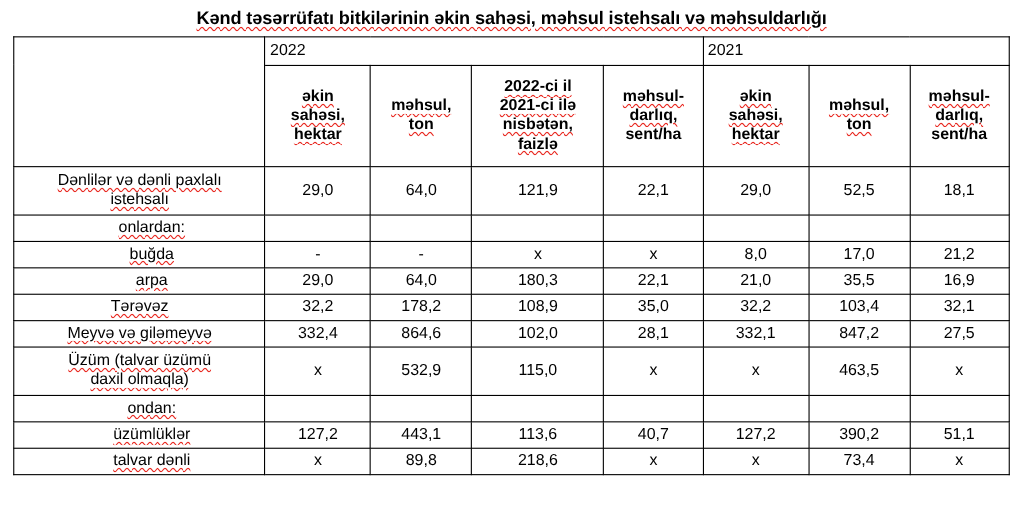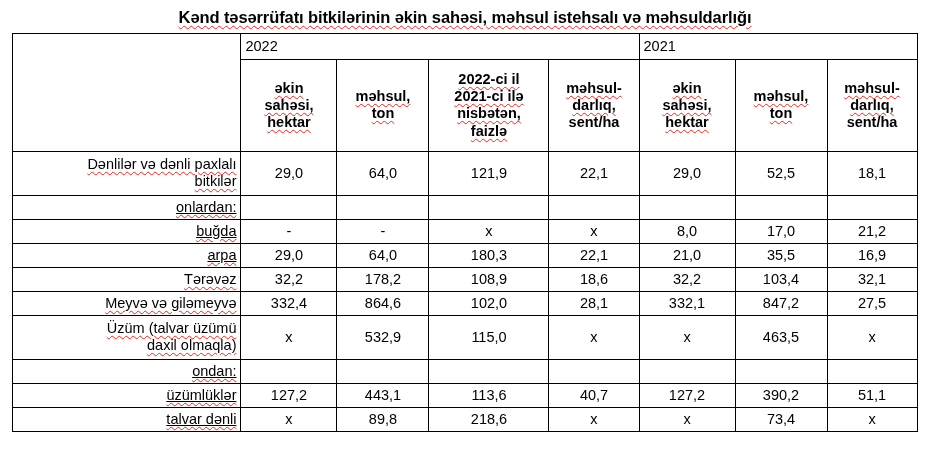--- a/index.html
+++ b/index.html
@@ -60,25 +60,25 @@
     line-height: 1.18;
     height: 92px;
     font-size: 14px;
     padding: 3px 3px;
   }
   td.num {
     text-align: center;
     font-weight: normal;
   }
   td.rowlabel {
-    text-align: right;
+    text-align: center;
     padding-left: 8px;
     line-height: 1.2;
   }
-  td.rowlabel.indent1 { padding-left: 26px; text-decoration: underline; }
+  td.rowlabel.indent1 { padding-left: 26px; }
   .corner { border: 1px solid #000000; }
   .h-thin { height: 24px; }
   .h-two { height: 44px; }
   .nowrap { white-space: nowrap; }
 </style>
 </head>
 <body>
 
 <div class="page">
 
@@ -135,21 +135,21 @@
         </th>
         <th class="colhead">
           <span class="spell nowrap">məhsul-</span><br>
           <span class="spell nowrap">darlıq,</span><br>
           <span class="nowrap">sent/ha</span>
         </th>
       </tr>
     </thead>
     <tbody>
         <tr class="h-two">
-          <td class="rowlabel"><span class="spell">Dənlilər və dənli paxlalı</span><br><span class="spell">bitkilər</span></td>
+          <td class="rowlabel"><span class="spell">Dənlilər və dənli paxlalı</span><br><span class="spell">istehsalı</span></td>
           <td class="num">29,0</td>
           <td class="num">64,0</td>
           <td class="num">121,9</td>
           <td class="num">22,1</td>
           <td class="num">29,0</td>
           <td class="num">52,5</td>
           <td class="num">18,1</td>
         </tr>
         <tr class="h-thin">
           <td class="rowlabel indent1"><span class="spell">onlardan:</span></td>
@@ -179,21 +179,21 @@
           <td class="num">22,1</td>
           <td class="num">21,0</td>
           <td class="num">35,5</td>
           <td class="num">16,9</td>
         </tr>
         <tr class="h-thin">
           <td class="rowlabel"><span class="spell">Tərəvəz</span></td>
           <td class="num">32,2</td>
           <td class="num">178,2</td>
           <td class="num">108,9</td>
-          <td class="num">18,6</td>
+          <td class="num">35,0</td>
           <td class="num">32,2</td>
           <td class="num">103,4</td>
           <td class="num">32,1</td>
         </tr>
         <tr class="h-thin">
           <td class="rowlabel"><span class="spell">Meyvə və giləmeyvə</span></td>
           <td class="num">332,4</td>
           <td class="num">864,6</td>
           <td class="num">102,0</td>
           <td class="num">28,1</td>

